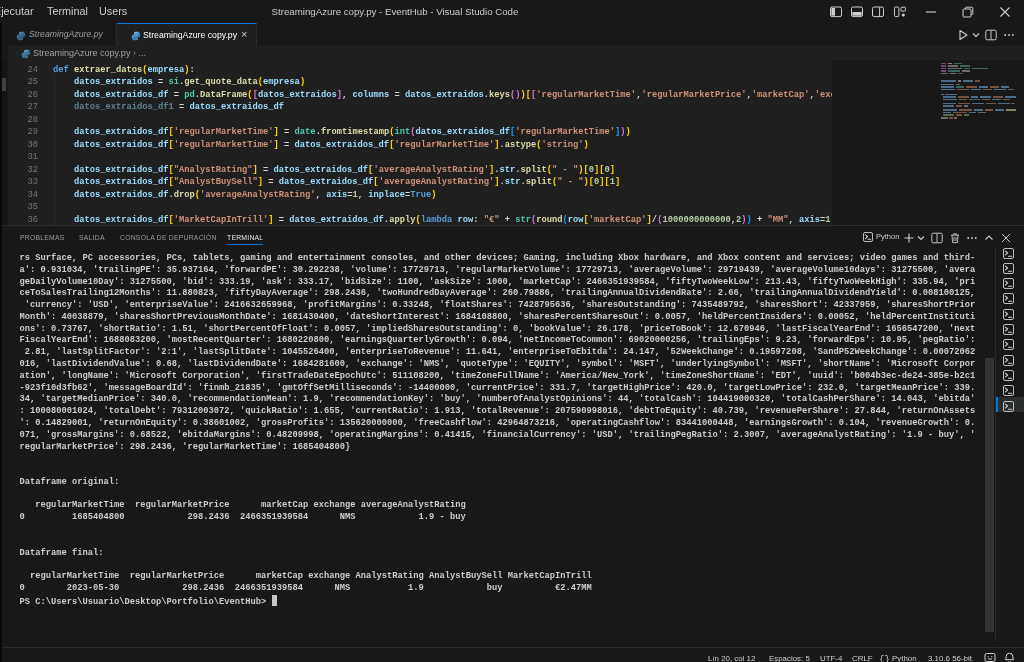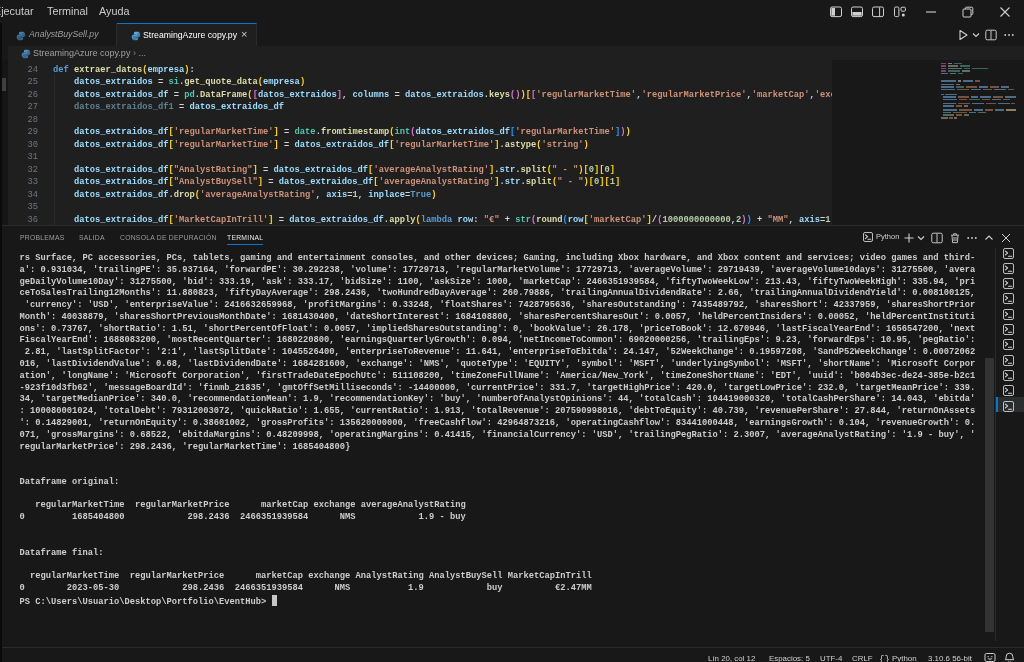--- a/index.html
+++ b/index.html
@@ -4,21 +4,22 @@
 html,body{width:1024px;height:662px;overflow:hidden;background:#181818;font-family:"Liberation Sans",sans-serif}
 .abs{position:absolute}
 pre{font-family:"Liberation Mono",monospace;margin:0}
 svg{display:block}
 </style></head>
 <body>
 
 <div class="abs" style="left:0;top:0;width:1024px;height:23px;background:#181818">
   <div class="abs" style="left:-6px;top:5px;font-size:10.8px;color:#cccccc">Ejecutar</div>
   <div class="abs" style="left:47px;top:5px;font-size:10.8px;color:#cccccc">Terminal</div>
-  <div class="abs" style="left:99px;top:5px;font-size:10.8px;color:#cccccc">Ayuda</div>
+  <div class="abs" style="left:99px;top:5px;font-size:10.8px;color:#cccccc">Users</div>
+  <div class="abs" style="left:0;top:6px;width:790px;text-align:center;font-size:9.7px;color:#cccccc">StreamingAzure copy.py - EventHub - Visual Studio Code</div>
   <div class="abs" style="left:830px;top:6px">
       <svg width="12" height="12" viewBox="0 0 12 12" style="">
         <rect x="0.5" y="1" width="11" height="9.6" rx="1.6" fill="none" stroke="#cfcfcf"></rect>
         <rect x="1.4" y="1.9" width="3.6" height="7.8" fill="#cfcfcf"></rect>
       </svg>
     </div>
   <div class="abs" style="left:851px;top:6px">
       <svg width="12" height="12" viewBox="0 0 12 12" style="">
         <rect x="0.5" y="1" width="11" height="9.6" rx="1.6" fill="none" stroke="#cfcfcf"></rect>
         <rect x="1.4" y="6" width="9.2" height="3.7" fill="#cfcfcf"></rect>
@@ -61,21 +62,21 @@
     <div class="abs" style="left:8px;top:8px">
         <svg width="10" height="10" viewBox="0 0 10 10" style="">
           <g opacity="0.7">
 <path d="M5 0.7 c-1.6 0-2.1 0.7-2.1 1.5 v1.2 h2.2 v0.45 H2.6 c-1 0-1.9 0.6-1.9 2.1 0 1.5 0.9 2.1 1.9 2.1 h0.9 V6.9 c0-0.8 0.7-1.5 1.5-1.5 h2.3 c0.7 0 1.3-0.6 1.3-1.3 V2.2 c0-0.8-0.6-1.5-2.1-1.5 z" fill="#58a6d8"></path>
 <path d="M5 9.3 c1.6 0 2.1-0.7 2.1-1.5 V6.6 H4.9 v-0.45 h2.5 c1 0 1.9-0.6 1.9-2.1 0-1.5-0.9-2.1-1.9-2.1 h-0.9 v1.2 c0 0.8-0.7 1.5-1.5 1.5 H2.7 c-0.7 0-1.3 0.6-1.3 1.3 v1.9 c0 0.8 0.6 1.5 2.1 1.5 z" fill="#3d7fae"></path>
 <circle cx="3.9" cy="1.9" r="0.45" fill="#d8edf8"></circle>
             <circle cx="6.1" cy="8.1" r="0.45" fill="#cfe3ef"></circle>
           </g>
         </svg>
       </div>
-    <div class="abs" style="left:21px;top:6px;font-size:8.7px;font-style:italic;color:#9d9d9d">AnalystBuySell.py</div>
+    <div class="abs" style="left:21px;top:6px;font-size:8.7px;font-style:italic;color:#9d9d9d">StreamingAzure.py</div>
   </div>
   <div class="abs" style="left:117px;top:0;width:140px;height:23px;background:#1f1f1f;border-top:1.5px solid #0078d4;border-right:1px solid #2b2b2b">
     <div class="abs" style="left:14px;top:7px">
         <svg width="10" height="10" viewBox="0 0 10 10" style="">
           <g opacity="1.0">
 <path d="M5 0.7 c-1.6 0-2.1 0.7-2.1 1.5 v1.2 h2.2 v0.45 H2.6 c-1 0-1.9 0.6-1.9 2.1 0 1.5 0.9 2.1 1.9 2.1 h0.9 V6.9 c0-0.8 0.7-1.5 1.5-1.5 h2.3 c0.7 0 1.3-0.6 1.3-1.3 V2.2 c0-0.8-0.6-1.5-2.1-1.5 z" fill="#58a6d8"></path>
 <path d="M5 9.3 c1.6 0 2.1-0.7 2.1-1.5 V6.6 H4.9 v-0.45 h2.5 c1 0 1.9-0.6 1.9-2.1 0-1.5-0.9-2.1-1.9-2.1 h-0.9 v1.2 c0 0.8-0.7 1.5-1.5 1.5 H2.7 c-0.7 0-1.3 0.6-1.3 1.3 v1.9 c0 0.8 0.6 1.5 2.1 1.5 z" fill="#3d7fae"></path>
 <circle cx="3.9" cy="1.9" r="0.45" fill="#d8edf8"></circle>
             <circle cx="6.1" cy="8.1" r="0.45" fill="#cfe3ef"></circle>
           </g>

